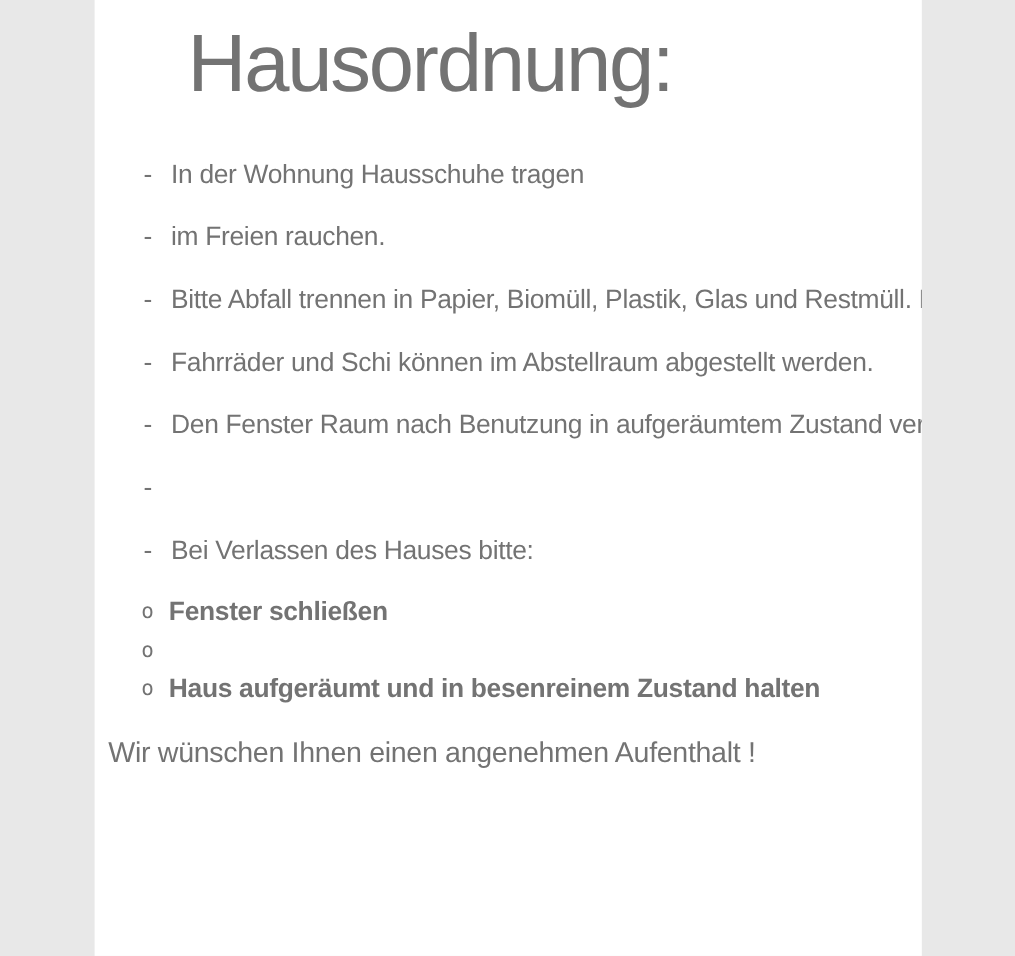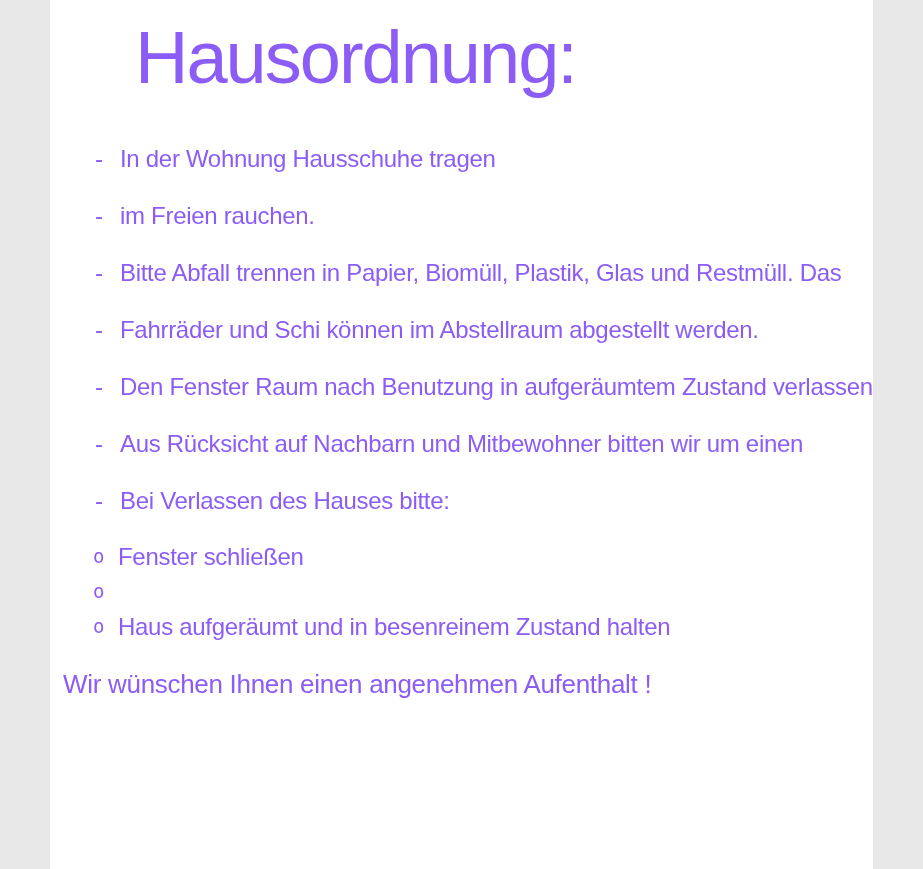--- a/index.html
+++ b/index.html
@@ -1,23 +1,23 @@
 <!DOCTYPE html>
 <html><head>
 <meta charset="utf-8">
 <style>
   * { margin: 0; padding: 0; box-sizing: border-box; }
   html, body { background: #e8e8e8; }
   .page {
     position: relative;
-    width: 823px;
+    width: 752px;
     height: 869px;
     margin: 0 auto;
     background: #ffffff;
-    color: #8b5cf6;
+    color: #737373;
     font-family: "Liberation Sans", sans-serif;
     overflow: hidden;
   }
   .doc-title {
     margin: 14px 0 0 85px;
     font-size: 74px;
     line-height: 88px;
     font-weight: 400;
     letter-spacing: -2px;
     white-space: pre;
@@ -59,20 +59,21 @@
   .sub-marker {
     width: 30px;
     padding-left: 43px;
     flex: 0 0 auto;
     font-family: "DejaVu Sans Mono", monospace;
     font-size: 19px;
     line-height: 35px;
   }
   .sub-item .line {
     line-height: 35px;
+    font-weight: bold;
   }
   .closing {
     margin: 22px 16px 0 13px;
     font-size: 26px;
     line-height: 36px;
     letter-spacing: -0.3px;
     white-space: pre;
   }
 </style>
 </head>
@@ -115,21 +116,20 @@
     <div class="rule">
       <span class="rule-marker">-</span>
       <div class="rule-text">
         <div class="line">Den Fenster Raum nach Benutzung in aufgeräumtem Zustand verlassen.</div>
       </div>
     </div>
 
     <div class="rule">
       <span class="rule-marker">-</span>
       <div class="rule-text">
-        <div class="line">Aus Rücksicht auf Nachbarn und Mitbewohner bitten wir um einen</div>
       </div>
     </div>
 
     <div class="rule">
       <span class="rule-marker">-</span>
       <div class="rule-text">
         <div class="line">Bei Verlassen des Hauses bitte:</div>
       </div>
     </div>
 

